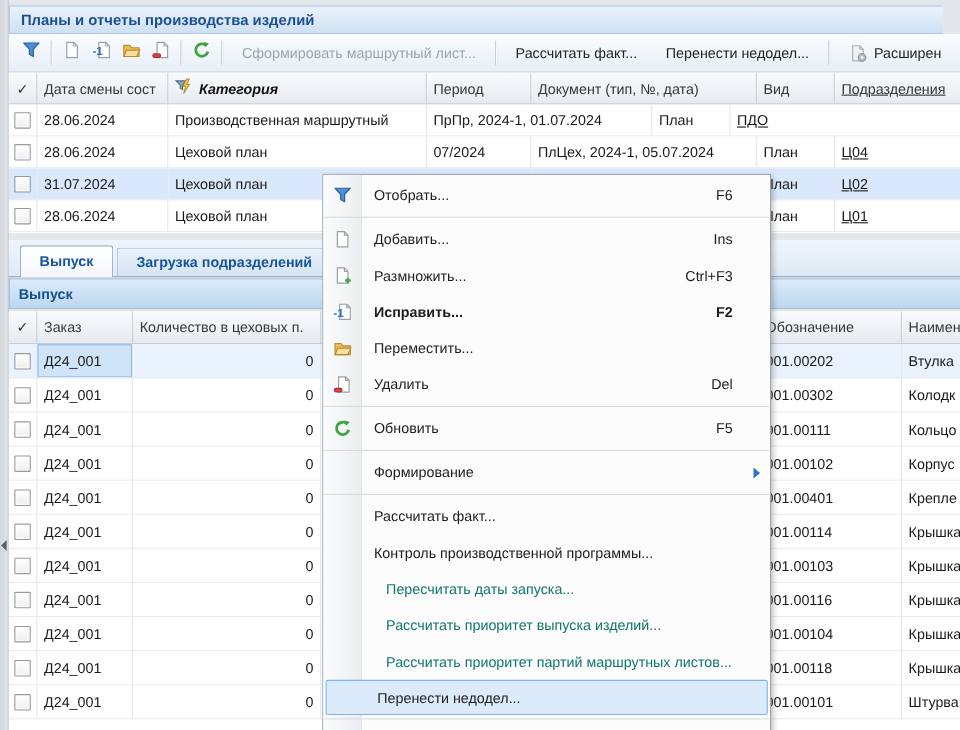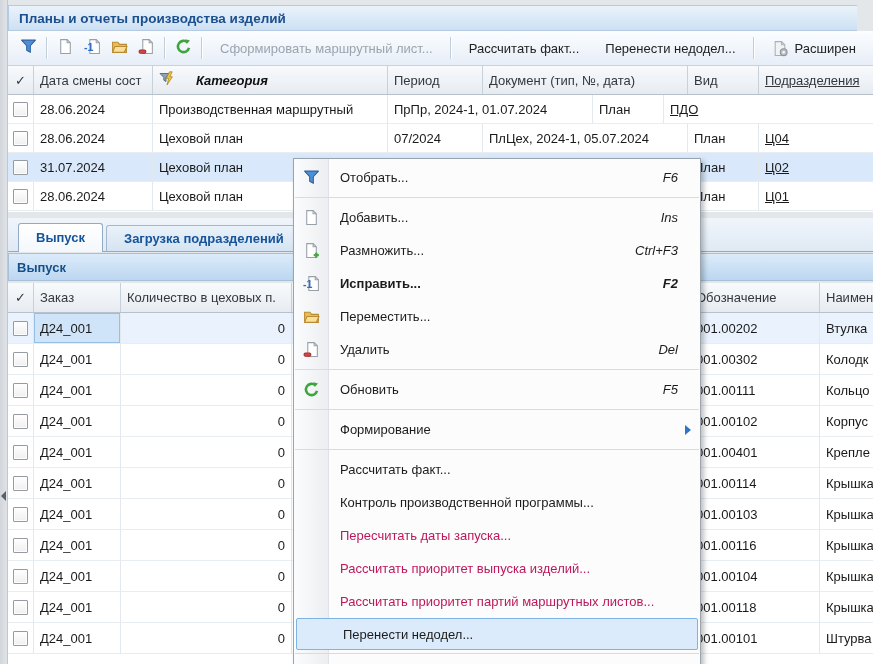--- a/index.html
+++ b/index.html
@@ -37,21 +37,21 @@
   .g1 .ghead{height:29px;}
   .g1 .grow{height:29px;}
   .g1 .c-date{width:119px;}
   .g1 .c-cat{width:235px;}
   .g1 .c-per{width:95px;}
   .g1 .c-doc{width:205px;}
   .g1 .c-kind{width:71px;}
   .g1 .c-dep{flex:1;border-right:none !important;text-decoration:underline;}
   .g1 .c-check{width:26px;}
   .g1 .grow.sel .c{background:#d9e9fb;}
-  .cat-head{gap:20px;font-weight:700;font-style:italic;color:#111 !important;}
+  .cat-head{gap:5px;font-weight:700;font-style:italic;color:#111 !important;}
 
   
   .tabstrip{position:absolute;left:8px;top:218px;right:0;height:34px;background:linear-gradient(#f0f5fb,#dfe9f4);border-bottom:1px solid #93aac6;box-sizing:border-box;display:flex;align-items:flex-end;padding-left:10px;}
   .tab{height:25px;line-height:25px;padding:0 17px;font-size:13px;font-weight:700;color:#15549a;background:linear-gradient(#eaf2fa,#d5e3f2);border:1px solid #a3b8cf;border-bottom:none;border-radius:3px 3px 0 0;margin-right:3px;white-space:nowrap;}
   .tab.active{background:linear-gradient(#ffffff,#f4f8fc);height:28px;line-height:28px;margin-bottom:-1px;border-color:#93aac6;}
 
   
   .section-h{position:absolute;left:8px;top:253px;right:0;height:28px;background:linear-gradient(#dcebfa,#bcd7f0);border:1px solid #a6c0da;border-right:none;box-sizing:border-box;display:flex;align-items:center;}
   .section-h .t{padding-left:8px;font-size:13px;font-weight:700;color:#15508c;}
 
@@ -68,23 +68,23 @@
   .g2 .grow.sel .c{background:#eaf3fd;}
   .g2 .grow.sel .c-ord{background:#cfe4f8;box-shadow:inset 0 0 0 1px #96bfe4;}
 
   
   .menu{position:absolute;left:293px;top:158px;width:408px;z-index:20;background:#fcfcfc;border:1px solid #9aa4af;box-shadow:3px 3px 5px rgba(0,0,0,0.25);padding:2px 0 0 0;box-sizing:border-box;}
   .menu .items{position:relative;}
   .menu .items::before{content:"";position:absolute;left:0;top:-2px;bottom:0;width:34px;background:linear-gradient(to right,#fbfcfd,#eceef1);border-right:1px solid #dfe2e6;}
   .mi{position:relative;display:flex;align-items:center;height:33px;z-index:1;}
   .mi .ico{width:35px;display:flex;align-items:center;justify-content:center;flex:none;}
   .mi .lbl{flex:1;padding-left:11px;font-size:13px;color:#1c1c1c;white-space:nowrap;overflow:hidden;}
-  .mi .sc{padding-right:22px;font-size:13px;color:#1c1c1c;font-style:italic;}
+  .mi .sc{padding-right:34px;font-size:13px;color:#1c1c1c;}
   .mi.bold .lbl,.mi.bold .sc{font-weight:700;}
-  .mi.disabled .lbl{color:#be185d;}
+  .mi.disabled .lbl{color:#0f766e;margin-left:11px;}
   .mi.hl{background:#dcebfb;border:1px solid #7eb3e8;border-radius:2px;margin:0 2px;height:30px;}
   .subarrow{width:0;height:0;border-top:5px solid transparent;border-bottom:5px solid transparent;border-left:6px solid #2f74c9;margin-right:9px;}
   .msep{border-top:1px solid #d8dbdf;margin:3px 1px;position:relative;z-index:1;}
   .mi-stub{height:30px;}
 </style>
 </head>
 <body>
 
 <div class="app">
   <div class="left-rail">

